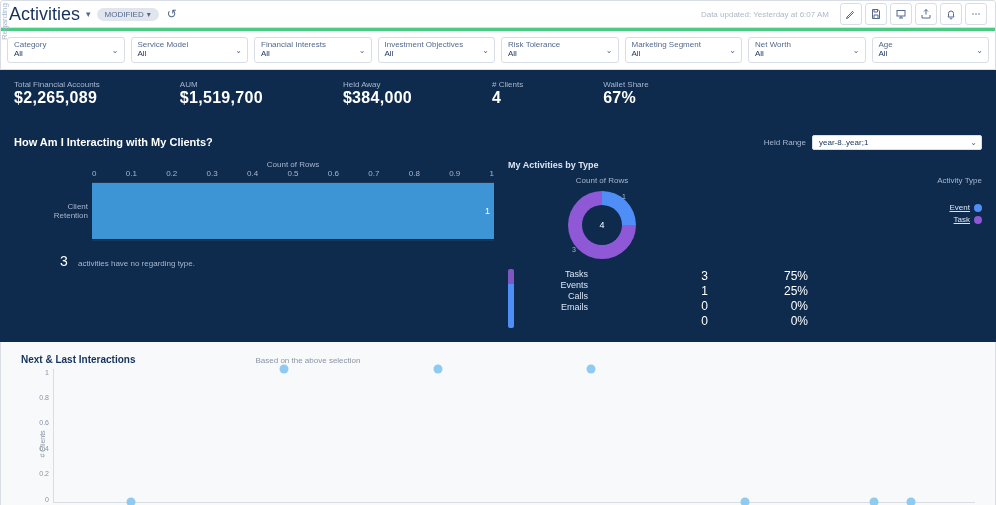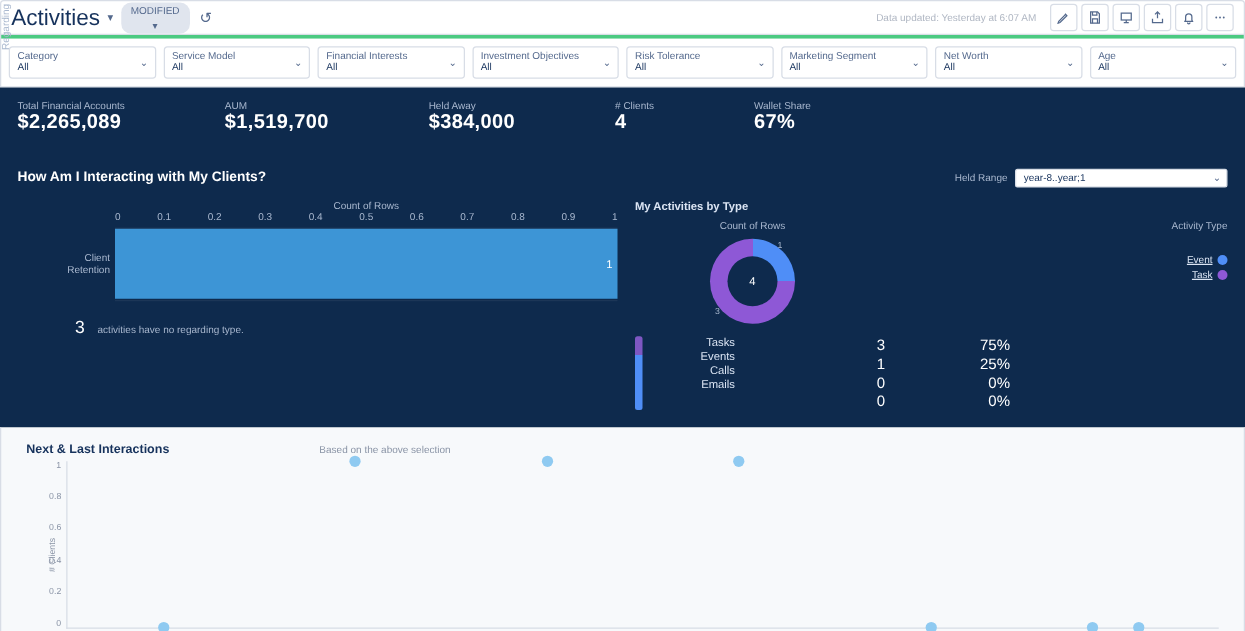--- a/index.html
+++ b/index.html
@@ -1,21 +1,21 @@
 <!DOCTYPE html>
 <html><head>
 <meta charset="utf-8">
 <style>
   * { box-sizing: border-box; margin: 0; padding: 0; }
   body { font-family: -apple-system, "Segoe UI", Arial, sans-serif; font-size: 11px; color: #16325c; background:#fff; width:996px; }
   
   .topbar { display:flex; align-items:center; height:28px; border:1px solid #d8dde6; border-radius:3px 3px 0 0; padding:0 8px; background:#fff;}
   .title { font-size:18px; font-weight:400; margin-right:6px;}
   .title-caret { font-size:9px; color:#54698d; margin-right:6px;}
-  .status-pill { background:#e0e5ee; color:#54698d; font-size:8px; padding:2px 8px; border-radius:8px; display:flex; align-items:center; gap:3px;flex-direction:column;}
+  .status-pill { background:#e0e5ee; color:#54698d; font-size:8px; padding:2px 8px; border-radius:8px; display:flex; align-items:center; gap:3px;}
   .undo { margin-left:8px; color:#54698d; font-size:12px;}
   .spacer { flex:1; }
   .updated { color:#b0b7c3; font-size:8px; margin-right:8px;}
   .icon-btn { width:22px; height:22px; border:1px solid #d8dde6; border-radius:3px; display:flex; align-items:center; justify-content:center; margin-left:3px; color:#54698d; background:#fff; cursor:pointer;}
   .icon-btn svg { width:12px; height:12px; }
   .greenstrip { height:3px; background:#4bca81; border-left:1px solid #d8dde6; border-right:1px solid #d8dde6;}
   
   .filters { display:flex; gap:6px; padding:6px; border:1px solid #d8dde6; border-top:none; background:#fff;}
   .filter { flex:1; border:1px solid #d8dde6; border-radius:3px; padding:3px 18px 3px 6px; position:relative; background:#fff; cursor:pointer;}
   .filter-label { font-size:8px; color:#54698d; line-height:1;}

